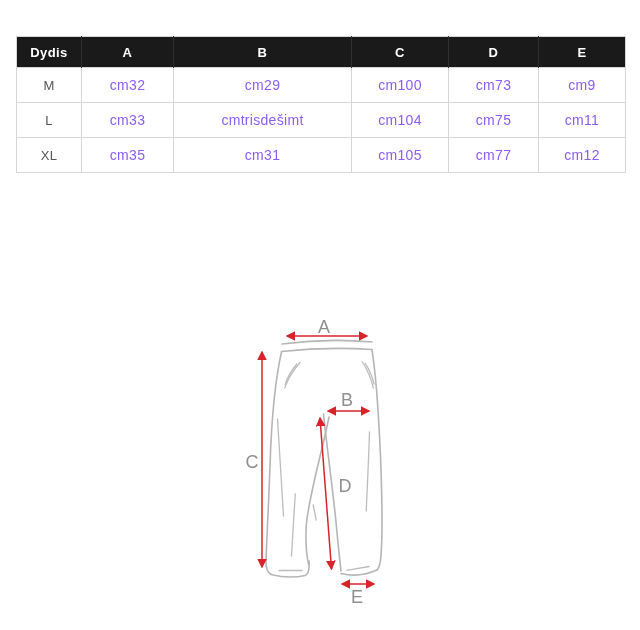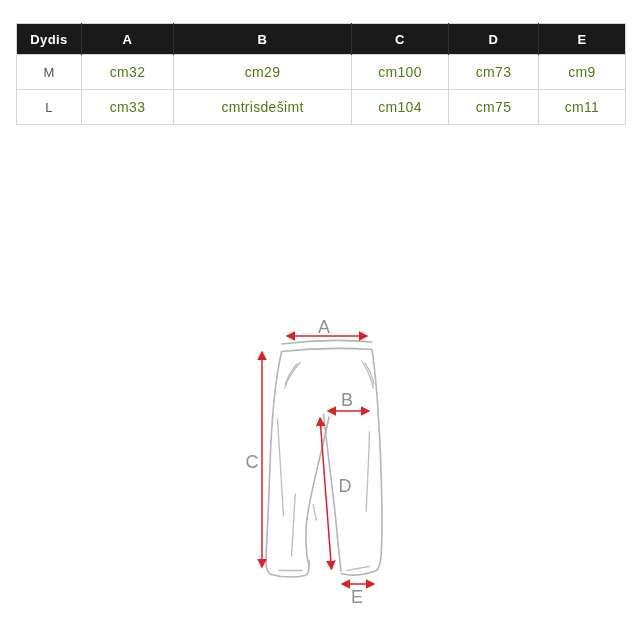--- a/index.html
+++ b/index.html
@@ -9,21 +9,21 @@
     height: 630px;
     background: #ffffff;
     overflow: hidden;
     font-family: "Liberation Sans", sans-serif;
   }
 
   
   .size-table {
     position: absolute;
     left: 16px;
-    top: 23px;
+    top: 36px;
     width: 609px;
     border-collapse: collapse;
     table-layout: fixed;
     border: 1px solid #d6d6d6;
   }
   .size-table thead th {
     background: #1a1a1a;
     color: #ffffff;
     font-size: 13px;
     font-weight: 700;
@@ -34,21 +34,21 @@
     border-right: 1px solid #303030;
     padding: 0;
   }
   .size-table thead th:last-child { border-right: none; }
   .size-table tbody td {
     border: 1px solid #d6d6d6;
     height: 34px;
     text-align: center;
     vertical-align: middle;
     font-size: 14px;
-    color: #4d7c0f;
+    color: #8b5cf6;
     letter-spacing: 0.3px;
     padding: 0;
     background: #ffffff;
   }
   .size-table tbody td:first-child {
     font-size: 13px;
     color: #555555;
   }
 
   
@@ -119,20 +119,28 @@
         <td>cm9</td>
       </tr>
       <tr>
         <td>L</td>
         <td>cm33</td>
         <td>cmtrisdešimt</td>
         <td>cm104</td>
         <td>cm75</td>
         <td>cm11</td>
       </tr>
+      <tr>
+        <td>XL</td>
+        <td>cm35</td>
+        <td>cm31</td>
+        <td>cm105</td>
+        <td>cm77</td>
+        <td>cm12</td>
+      </tr>
     </tbody>
   </table>
 
   <svg class="pants-diagram" viewBox="230 312 170 300" xmlns="http://www.w3.org/2000/svg">
     <defs>
       <marker id="ah" viewBox="0 0 10 10" refX="8.5" refY="5" markerWidth="6.5" markerHeight="6.5" orient="auto-start-reverse">
         <path d="M0,0 L10,5 L0,10 z" fill="#d8232a"></path>
       </marker>
     </defs>
 

